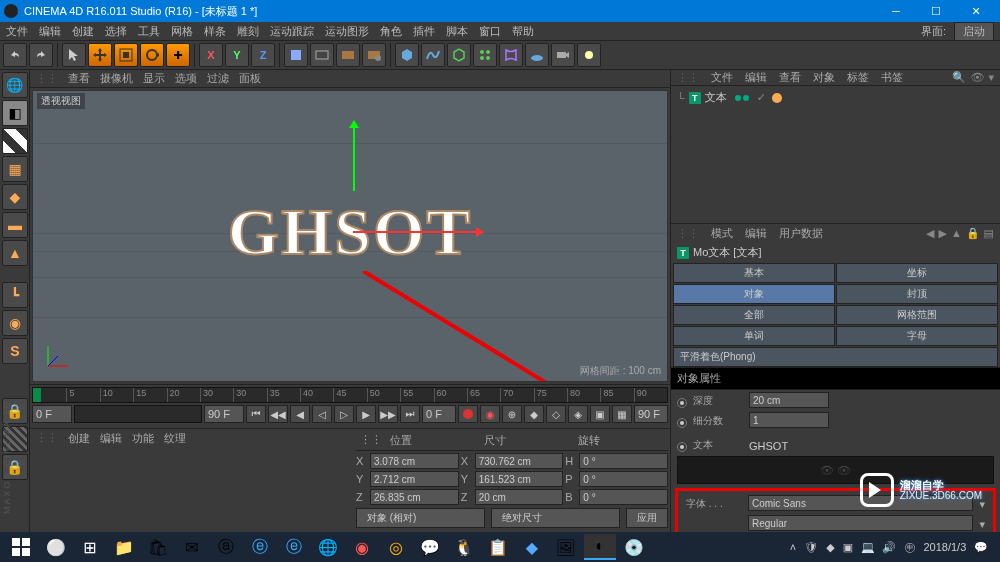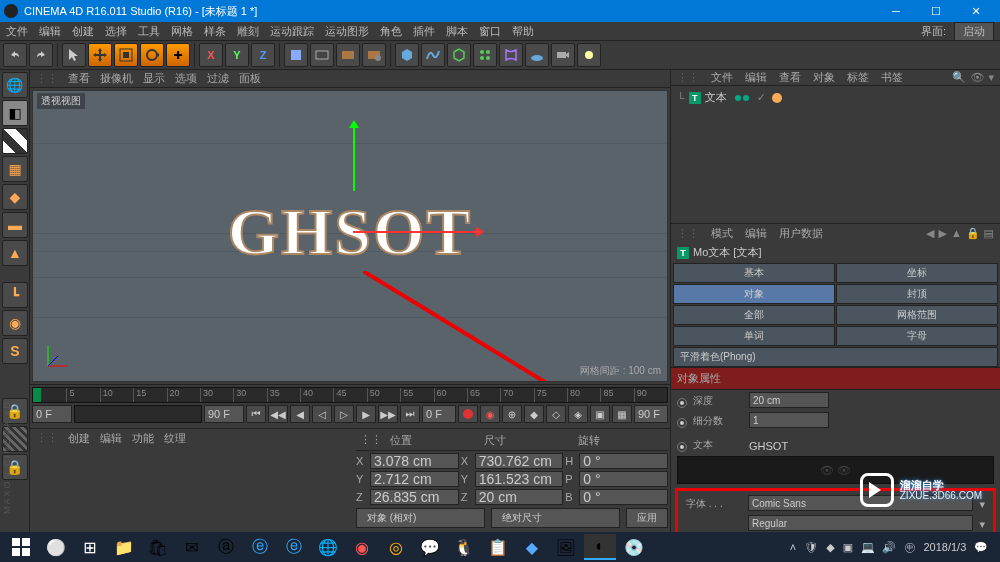--- a/index.html
+++ b/index.html
@@ -62,42 +62,42 @@
 .timeline .pbtn.rec span { width:10px; height:10px; background:#d33; border-radius:50%; display:block; }
 
 .coords-panel { background:#3a3a3a; border-top:1px solid #222; height: 90px; display:flex; }
 .coords-left { flex:1; padding:2px 6px; color:#aaa; }
 .coords-left .hdr { display:flex; gap:10px; font-size:11px; margin-bottom:2px; }
 .coords-right { flex:1; padding:2px; }
 .coords-right .chdr { display:flex; color:#aaa; font-size:11px; border-bottom:1px solid #222; }
 .coords-right .chdr span { flex:1; padding:2px 4px; }
 .coords-right .row { display:flex; gap:2px; margin-top:2px; }
 .coords-right .lbl { width:12px; color:#aaa; display:flex; align-items:center; }
-.coords-right .val { flex:1; background:#555; border:1px solid #222; height:16px; color:#ccc; padding:0 3px; font-size:14px; display:flex; align-items:center; }
+.coords-right .val { flex:1; background:#555; border:1px solid #222; height:16px; color:#ccc; padding:0 3px; font-size:10px; display:flex; align-items:center; }
 .coords-right .btn { background:#555; border:1px solid #222; padding:2px 10px; color:#ccc; font-size:10px; }
 
 .right-panel { width: 330px; background: #3a3a3a; border-left: 1px solid #222; display: flex; flex-direction: column; }
 .right-panel .tabs { height: 18px; display: flex; align-items: center; gap: 12px; padding: 0 6px; color: #aaa; font-size: 11px; border-bottom:1px solid #222; }
 .right-panel .tabs .ricons { margin-left:auto; display:flex; gap:4px; color:#888; }
 .right-panel .tree { height: 200px; padding: 4px 6px; color: #ccc; }
 .right-panel .tree .item { display: flex; align-items: center; gap: 4px; }
 .right-panel .tree .item .ticon { width:12px; height:12px; background:#089868; display:flex; align-items:center; justify-content:center; color:#fff; font-size:9px; font-weight:bold; }
 .right-panel .tree .item .dots { margin-left: 4px; display:flex; gap:2px; }
 .right-panel .tree .item .dots span { width:6px; height:6px; border-radius:50%; }
 
 .attr-panel { border-top: 1px solid #222; flex:1; display:flex; flex-direction:column; }
 .attr-panel .atabs { height: 18px; display: flex; align-items: center; gap: 12px; padding: 0 6px; color: #aaa; font-size: 11px; }
 .attr-panel .atabs .ricons { margin-left:auto; display:flex; gap:4px; color:#888; }
 .attr-panel .objname { padding: 3px 6px; color: #ccc; display:flex; align-items:center; gap:4px; }
 .attr-panel .objname .ticon { width:12px; height:12px; background:#089868; display:flex; align-items:center; justify-content:center; color:#fff; font-size:9px; font-weight:bold; }
 .attr-panel .tabgrid { display: grid; grid-template-columns: repeat(2,1fr); gap:1px; padding: 0 2px; }
 .attr-panel .tabgrid .t { background: #4a5560; color: #ccc; text-align: center; padding: 2px 0; font-size: 10px; border:1px solid #222; }
 .attr-panel .tabgrid .t.active { background: #5878a8; }
 .attr-panel .tabgrid .t.full { grid-column: 1/-1; text-align:left; padding-left:6px; background:#4a5560; }
-.attr-panel .section-hdr { background:#7f1d1d; color:#aaa; padding:3px 6px; font-size:11px; border-top:1px solid #222; border-bottom:1px solid #222; }
+.attr-panel .section-hdr { background:#000000; color:#aaa; padding:3px 6px; font-size:11px; border-top:1px solid #222; border-bottom:1px solid #222; }
 .attr-panel .prop { display:flex; align-items:flex-end; padding:2px 6px; gap:6px; }
 .attr-panel .prop .plbl { width:50px; color:#aaa; font-size:10px; }
 .attr-panel .prop .pval { background:#555; border:1px solid #222; height:16px; width:80px; color:#ccc; padding:0 3px; font-size:10px; display:flex; align-items:center; }
 .attr-panel .prop .radio { width:10px; height:10px; border:1px solid #777; border-radius:50%; }
 .attr-panel .prop .radio.on::after { content:''; display:block; width:4px; height:4px; background:#ccc; border-radius:50%; margin:2px; }
 
 .font-highlight { border:3px solid #e00; padding:2px; margin:2px 4px; }
 .font-highlight .prop .pval { flex:1; }
 
 .watermark { position:absolute; right:18px; bottom:55px; color:#fff; font-size:20px; font-weight:bold; display:flex; align-items:center; gap:6px; text-shadow:0 0 4px #39f; pointer-events:none; }

